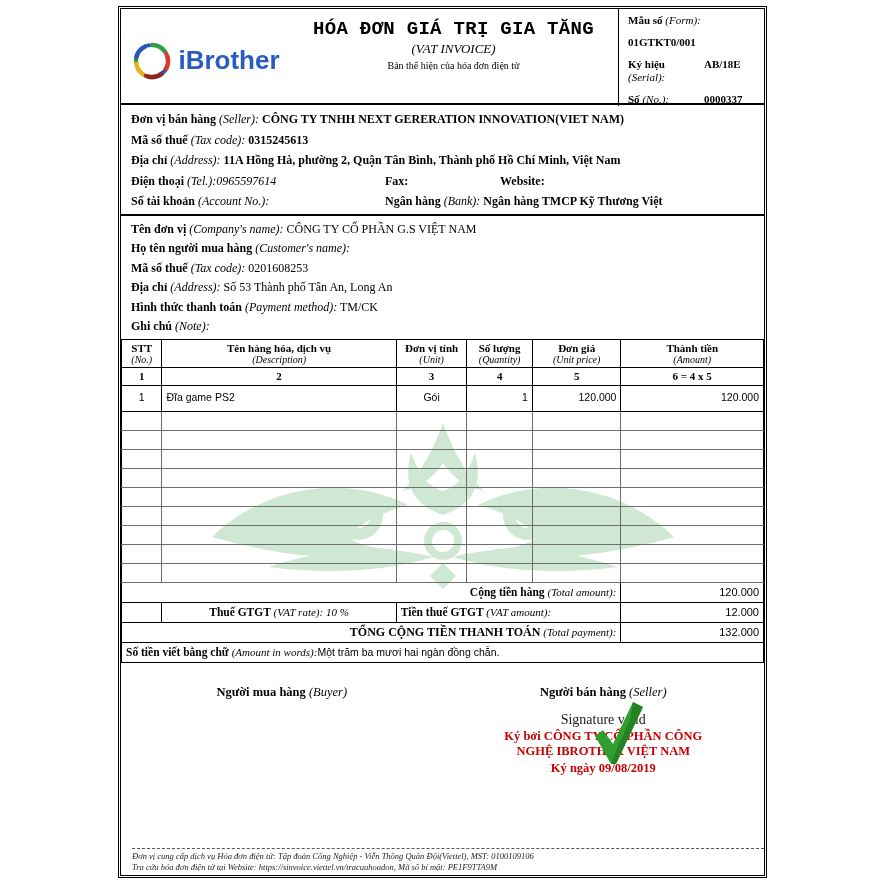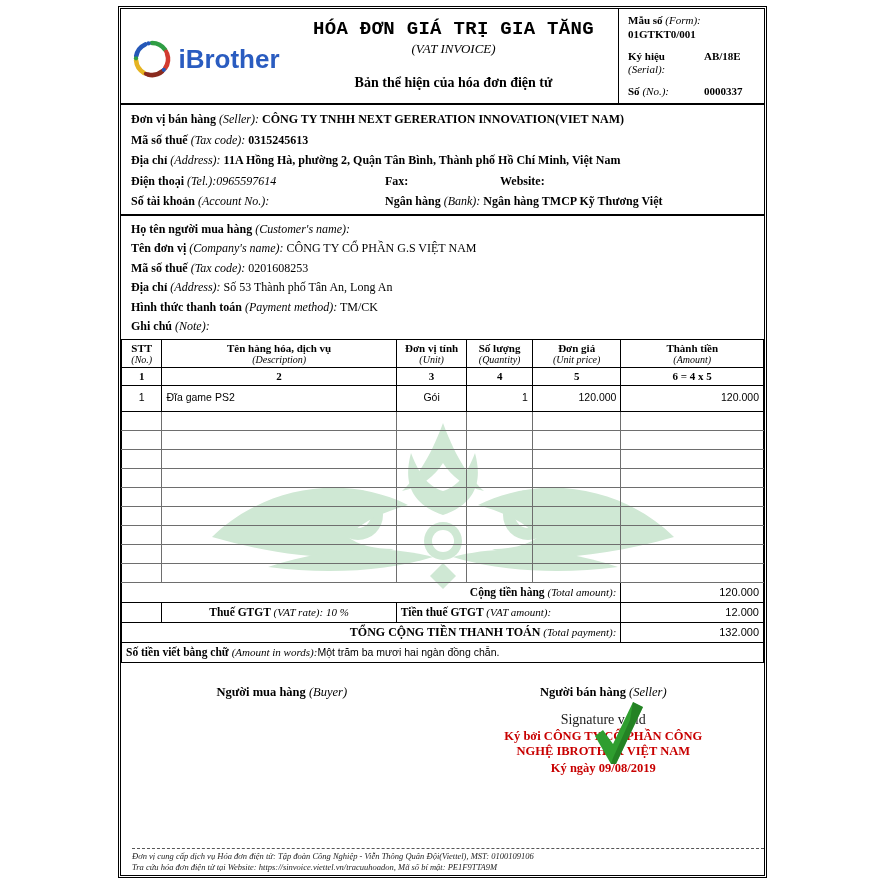--- a/index.html
+++ b/index.html
@@ -8,27 +8,27 @@
     position:absolute; left:120px; top:8px; width:645px; height:868px;
     background:#fff; border:1px solid #000; outline:1px solid #000; outline-offset:1px;
   }
   
   .header { display:grid; grid-template-columns:168px 1fr 146px; height:96px; border-bottom:2px solid #000; }
   .logo { display:flex; align-items:center; justify-content:center; gap:4px; padding-top:6px; }
   .logo-text { font-family:"Liberation Sans", sans-serif; font-weight:bold; font-size:26px; color:#2a5cc0; letter-spacing:0px; }
   .title-block { text-align:center; padding-top:9px; }
   .h-title { font-size:19px; font-weight:bold; letter-spacing:.3px;font-family:Liberation Mono, monospace; }
   .h-vat { font-size:13px; font-style:italic; margin-top:1px; }
-  .h-disp { font-size:14px; font-weight:bold; margin-top:18px; }
+  .h-disp { font-size:10px; font-weight:normal; margin-top:3px; }
   .h-disp-en { font-size:10.5px; font-style:italic; }
   .h-date { font-size:11.5px; margin-top:5px; }
   .info-box { border-left:1px solid #000; padding:5px 6px 0 9px; font-size:11px; line-height:13px; }
   .info-box b { font-weight:bold; }
   .info-box i { font-style:italic; font-weight:normal; }
-  .meta-val { font-weight:bold; margin-top:1px; }
+  .meta-val { font-weight:bold; margin-top:9px; }
   .meta-flex { display:flex; margin-top:9px; }
   .meta-flex .ml { width:76px; }
   .meta-flex .mv { font-weight:bold; }
   
   .section { padding:4px 10px 2px 10px; font-size:12px; }
   .seller { border-bottom:2px solid #000; }
   .buyer  { border-bottom:0; }
   .row { line-height:20.5px; white-space:nowrap; }
   .buyer .row { line-height:19.5px; }
   .row b { font-weight:bold; }
@@ -132,25 +132,25 @@
     <div class="row">
       <span class="cell w254"><b>Điện thoại</b> <i>(Tel.):</i><i>0965597614</i></span><b class="cell w115">Fax:</b><b>Website:</b>
     </div>
     <div class="row">
       <span class="cell w254"><b>Số tài khoản</b> <i>(Account No.):</i></span><span><b>Ngân hàng</b> <i>(Bank):</i> <span class="bv">Ngân hàng TMCP Kỹ Thương Việt</span></span>
     </div>
   </div>
 
   <div class="section buyer">
     <div class="row">
-      <b>Họ tên người mua hàng</b> <i>(Customer's name):</i>
-    </div>
-    <div class="row">
       <b>Tên đơn vị</b> <i>(Company's name):</i>
       <span>CÔNG TY CỔ PHẦN G.S VIỆT NAM</span>
+    </div>
+    <div class="row">
+      <b>Họ tên người mua hàng</b> <i>(Customer's name):</i>
     </div>
     <div class="row">
       <b>Mã số thuế</b> <i>(Tax code):</i>
       <span>0201608253</span>
     </div>
     <div class="row">
       <b>Địa chỉ</b> <i>(Address):</i>
       <span>Số 53 Thành phố Tân An, Long An</span>
     </div>
     <div class="row">

